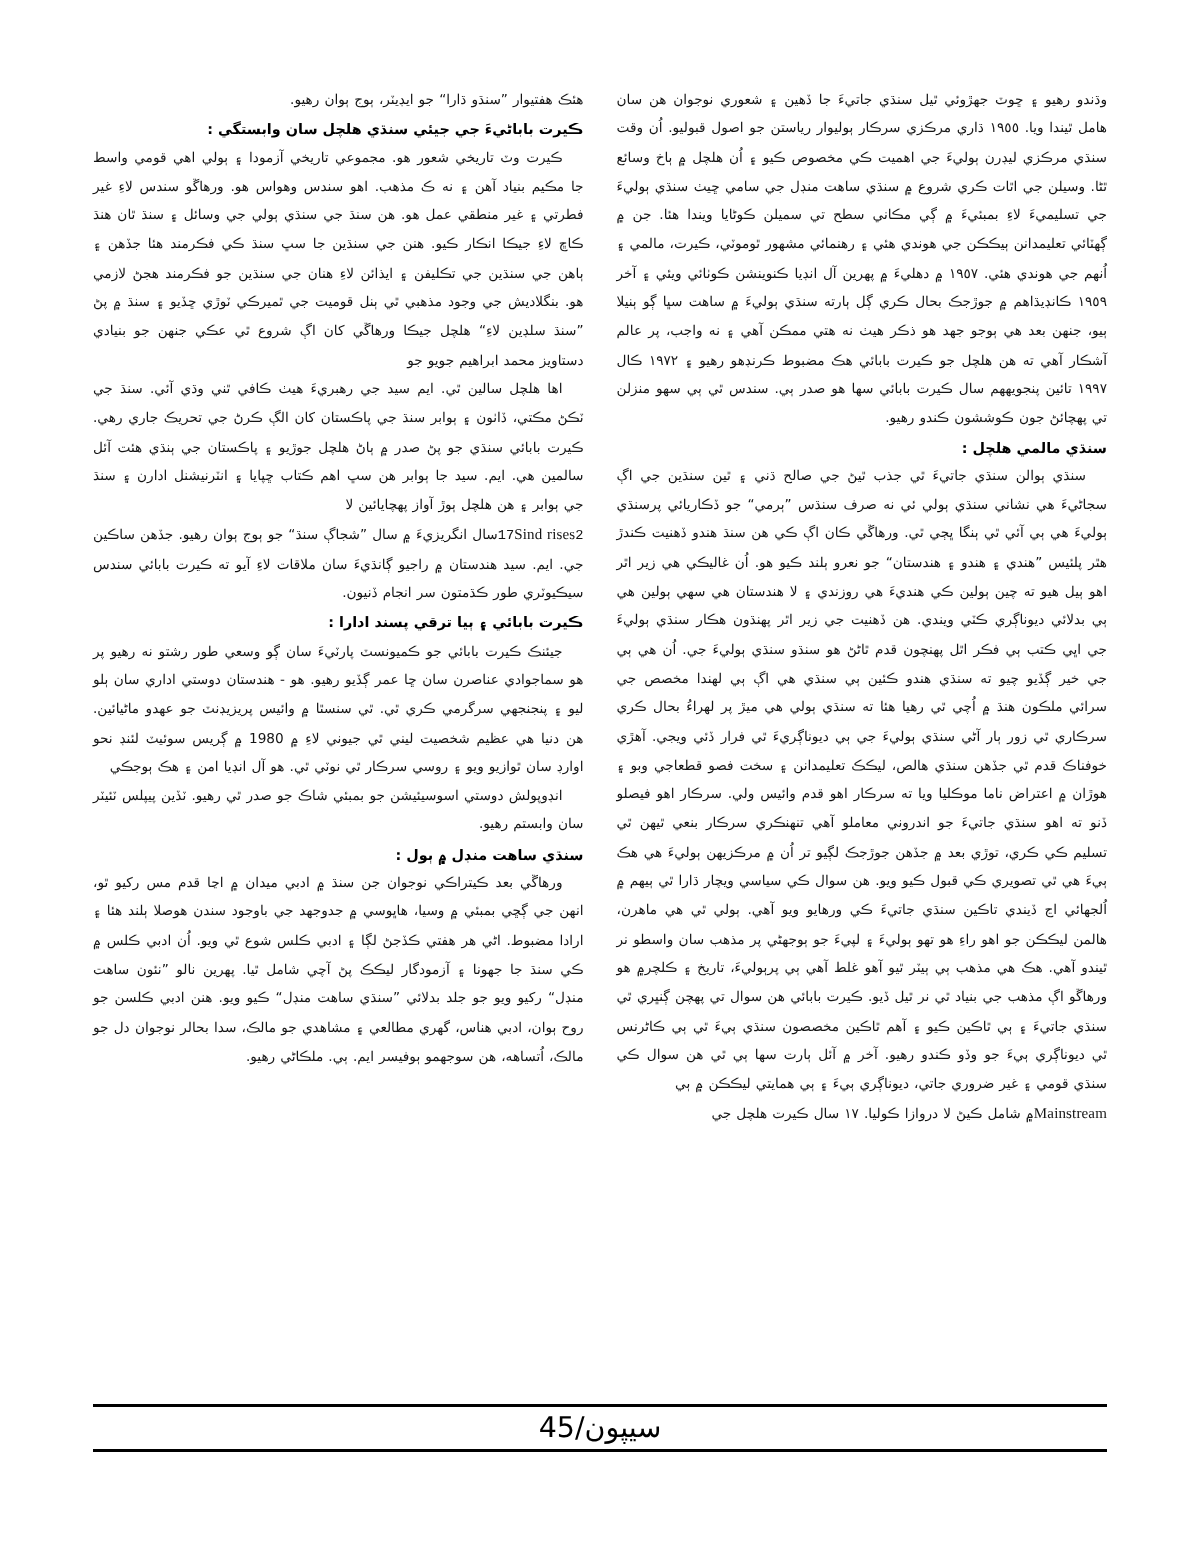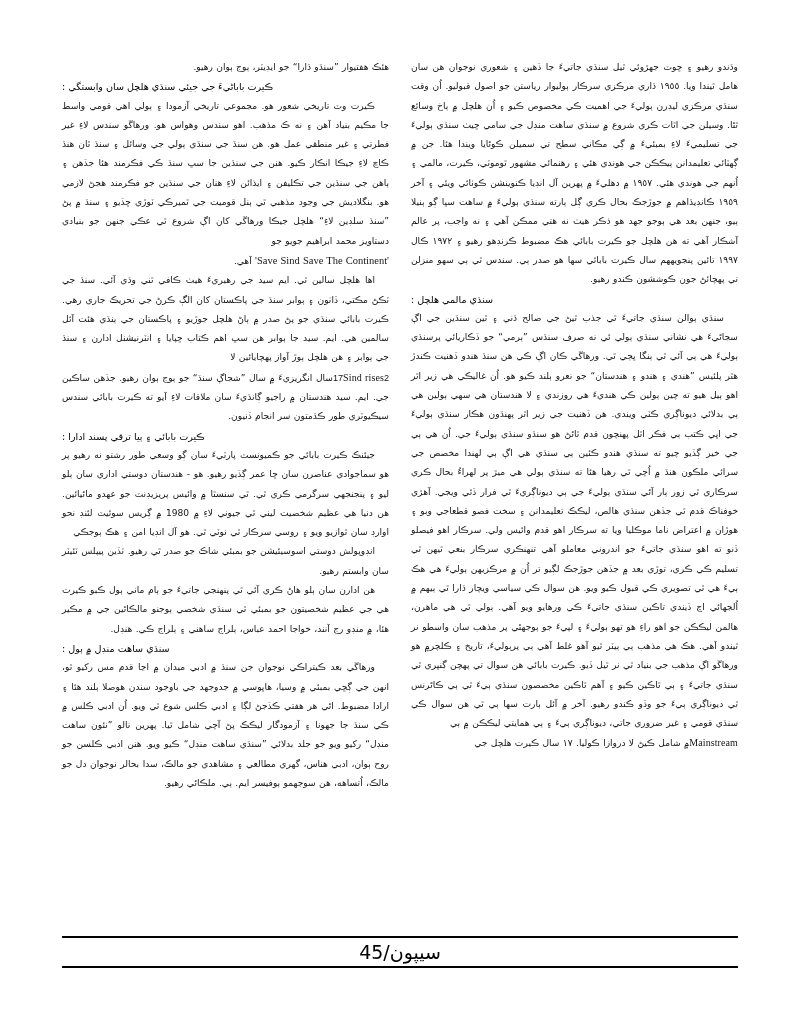--- a/index.html
+++ b/index.html
@@ -62,23 +62,23 @@
   }
 
   .para.noindent {
     text-indent: 0;
   }
 
   
   .heading {
     font-family: "DejaVu Sans", sans-serif;
     font-size: 9.6px;
-    font-weight: normal;
+    font-weight: bold;
     line-height: 19.3px;
-    text-align: left;
+    text-align: right;
     color: #000000;
     direction: rtl;
     margin: 0;
     white-space: nowrap;
   }
 
   
   .latin {
     font-family: "Liberation Serif", "DejaVu Serif", serif;
     font-size: 10px;
@@ -87,21 +87,21 @@
     letter-spacing: 0.1px;
   }
   .latin-italic {
     font-family: "Liberation Serif", "DejaVu Serif", serif;
     font-size: 10.5px;
     font-style: normal;
     direction: ltr;
     unicode-bidi: embed;
   }
   .num {
-    font-family: Liberation Sans, sans-serif;
+    font-family: Liberation Mono, monospace;
     direction: ltr;
     unicode-bidi: embed;
     margin-top: 32px;
   }
 
   
   .footer {
     position: absolute;
     left: 62px;
     top: 936px;
@@ -151,34 +151,32 @@
     </div>
 
     <div class="col">
 
       <p class="para noindent">هئڪ هفتيوار ”سنڌو ڌارا“ جو ايڊيٽر، ٻوج ٻوان رهيو.</p>
 
       <div class="heading">ڪيرت باباڻيءَ جي جيئي سنڌي هلچل سان وابستگي :</div>
 
       <p class="para first-indent">ڪيرت وٽ تاريخي شعور هو. مجموعي تاريخي آزمودا ۽ ٻولي اهي قومي واسط جا مڪيم بنياد آهن ۽ نه ڪ مذهب. اهو سندس وهواس هو. ورهاڱو سندس لاءِ غير فطرتي ۽ غير منطقي عمل هو. هن سنڌ جي سنڌي ٻولي جي وسائل ۽ سنڌ ٿان هنڌ ڪاڇ لاءِ جيڪا انڪار ڪيو. هنن جي سنڌين جا سڀ سنڌ ڪي فڪرمند هئا جڏهن ۽ ٻاهن جي سنڌين جي تڪليفن ۽ ايذائن لاءِ هنان جي سنڌين جو فڪرمند هجڻ لازمي هو. بنگلاديش جي وجود مذهبي ٿي ٻنل قوميت جي ٿميرڪي ٽوڙي ڇڏيو ۽ سنڌ ۾ پڻ ”سنڌ سلڊين لاءِ“ هلچل جيڪا ورهاڱي کان اڳ شروع ٿي عڪي جنهن جو بنيادي دستاويز محمد ابراهيم جويو جو</p>
 
-      <p class="para noindent"><span class="latin-italic">'Save Sind Save The Continent'</span><span> آهي.</span></p>
 
       <p class="para first-indent">اها هلچل سالين ٿي. ايم سيد جي رهبريءَ هيٺ ڪافي ٿني وڌي آئي. سنڌ جي ٽڪڻ مڪتي، ڏاٺون ۽ ٻوابر سنڌ جي پاڪستان کان الڳ ڪرڻ جي تحريڪ جاري رهي. ڪيرت بابائي سنڌي جو پڻ صدر ۾ ٻاڻ هلچل جوڙيو ۽ پاڪستان جي ٻنڌي هئت آئل سالمين هي. ايم. سيد جا ٻوابر هن سڀ اهم ڪتاب ڇپايا ۽ انٽرنيشنل ادارن ۽ سنڌ جي ٻوابر ۽ هن هلچل ٻوڙ آواز پهچايائين لا</p>
 
       <p class="para noindent"><span class="num">17</span><span class="latin">Sind rises</span><span class="num">2</span><span>سال انگريزيءَ ۾ سال ”شجاڳ سنڌ“ جو ٻوج ٻوان رهيو. جڏهن ساڪين جي. ايم. سيد هندستان ۾ راجيو ڳانڌيءَ سان ملاقات لاءِ آيو ته ڪيرت بابائي سندس سيڪيوٽري طور ڪڌمتون سر انجام ڏنيون.</span></p>
 
       <div class="heading">ڪيرت بابائي ۽ ٻيا ترقي پسند ادارا :</div>
 
       <p class="para first-indent">جيئنڪ ڪيرت بابائي جو ڪميونسٽ پارٽيءَ سان ڳو وسعي طور رشتو نه رهيو پر هو سماجوادي عناصرن سان ڇا عمر ڳڏيو رهيو. هو - هندستان دوستي اداري سان ٻلو ليو ۽ پنجنجهي سرگرمي ڪري ٿي. ٿي سنسٿا ۾ وائيس پريزيڊنٽ جو عهدو ماڻيائين. هن دنيا هي عظيم شخصيت ليني ٿي جيوني لاءِ ۾ 1980 ۾ ڳريس سوئيٽ لئنڊ نحو اوارڊ سان ٿوازيو ويو ۽ روسي سرڪار ٿي نوٽي ٿي. هو آل انڊيا امن ۽ هڪ ٻوجڪي</p>
 
 
       <p class="para first-indent">انڊوپولش دوستي اسوسيئيشن جو بمبئي شاڪ جو صدر ٿي رهيو. ٽڏين پيپلس ٽئيٽر سان وابستم رهيو.</p>
 
-      <p class="para first-indent">هن ادارن سان ٻلو هاڻ ڪري آئي ٿي پنهنجي جاتيءَ جو ٻام ماني ٻول ڪبو ڪيرت هي جي عظيم شخصيتون جو بمبئي ٿي سنڌي شخصي ٻوجنو مالڪاڻين جي ۾ مڪير هئا، ۾ منڊو رج آنند، خواجا احمد عباس، ٻلراج ساهني ۽ ٻلراج ڪي. هنڊل.</p>
 
       <div class="heading">سنڌي ساهت منڊل ۾ ٻول :</div>
 
       <p class="para first-indent">ورهاڱي بعد ڪيتراڪي نوجوان جن سنڌ ۾ ادبي ميدان ۾ اڃا قدم مس رکيو ٿو، انهن جي ڳڇي بمبئي ۾ وسيا، هاڀوسي ۾ جدوجهد جي باوجود سندن هوصلا ٻلند هئا ۽ ارادا مضبوط. اڻي هر هفتي ڪڏجڻ لڳا ۽ ادبي ڪلس شوع ٿي ويو. اُن ادبي ڪلس ۾ ڪي سنڌ جا جهونا ۽ آزمودگار ليڪڪ پڻ آچي شامل ٿيا. پهرين نالو ”نئون ساهت منڊل“ رکيو ويو جو جلد بدلائي ”سنڌي ساهت منڊل“ ڪيو ويو. هنن ادبي ڪلسن جو روح ٻوان، ادبي هناس، گهري مطالعي ۽ مشاهدي جو مالڪ، سدا بحالر نوجوان دل جو مالڪ، اُتساهه، هن سوجهمو ٻوفيسر ايم. ٻي. ملڪاڻي رهيو.</p>
     </div>
 
   </div>
 
   <div class="footer">
     <div class="rule top"></div>

